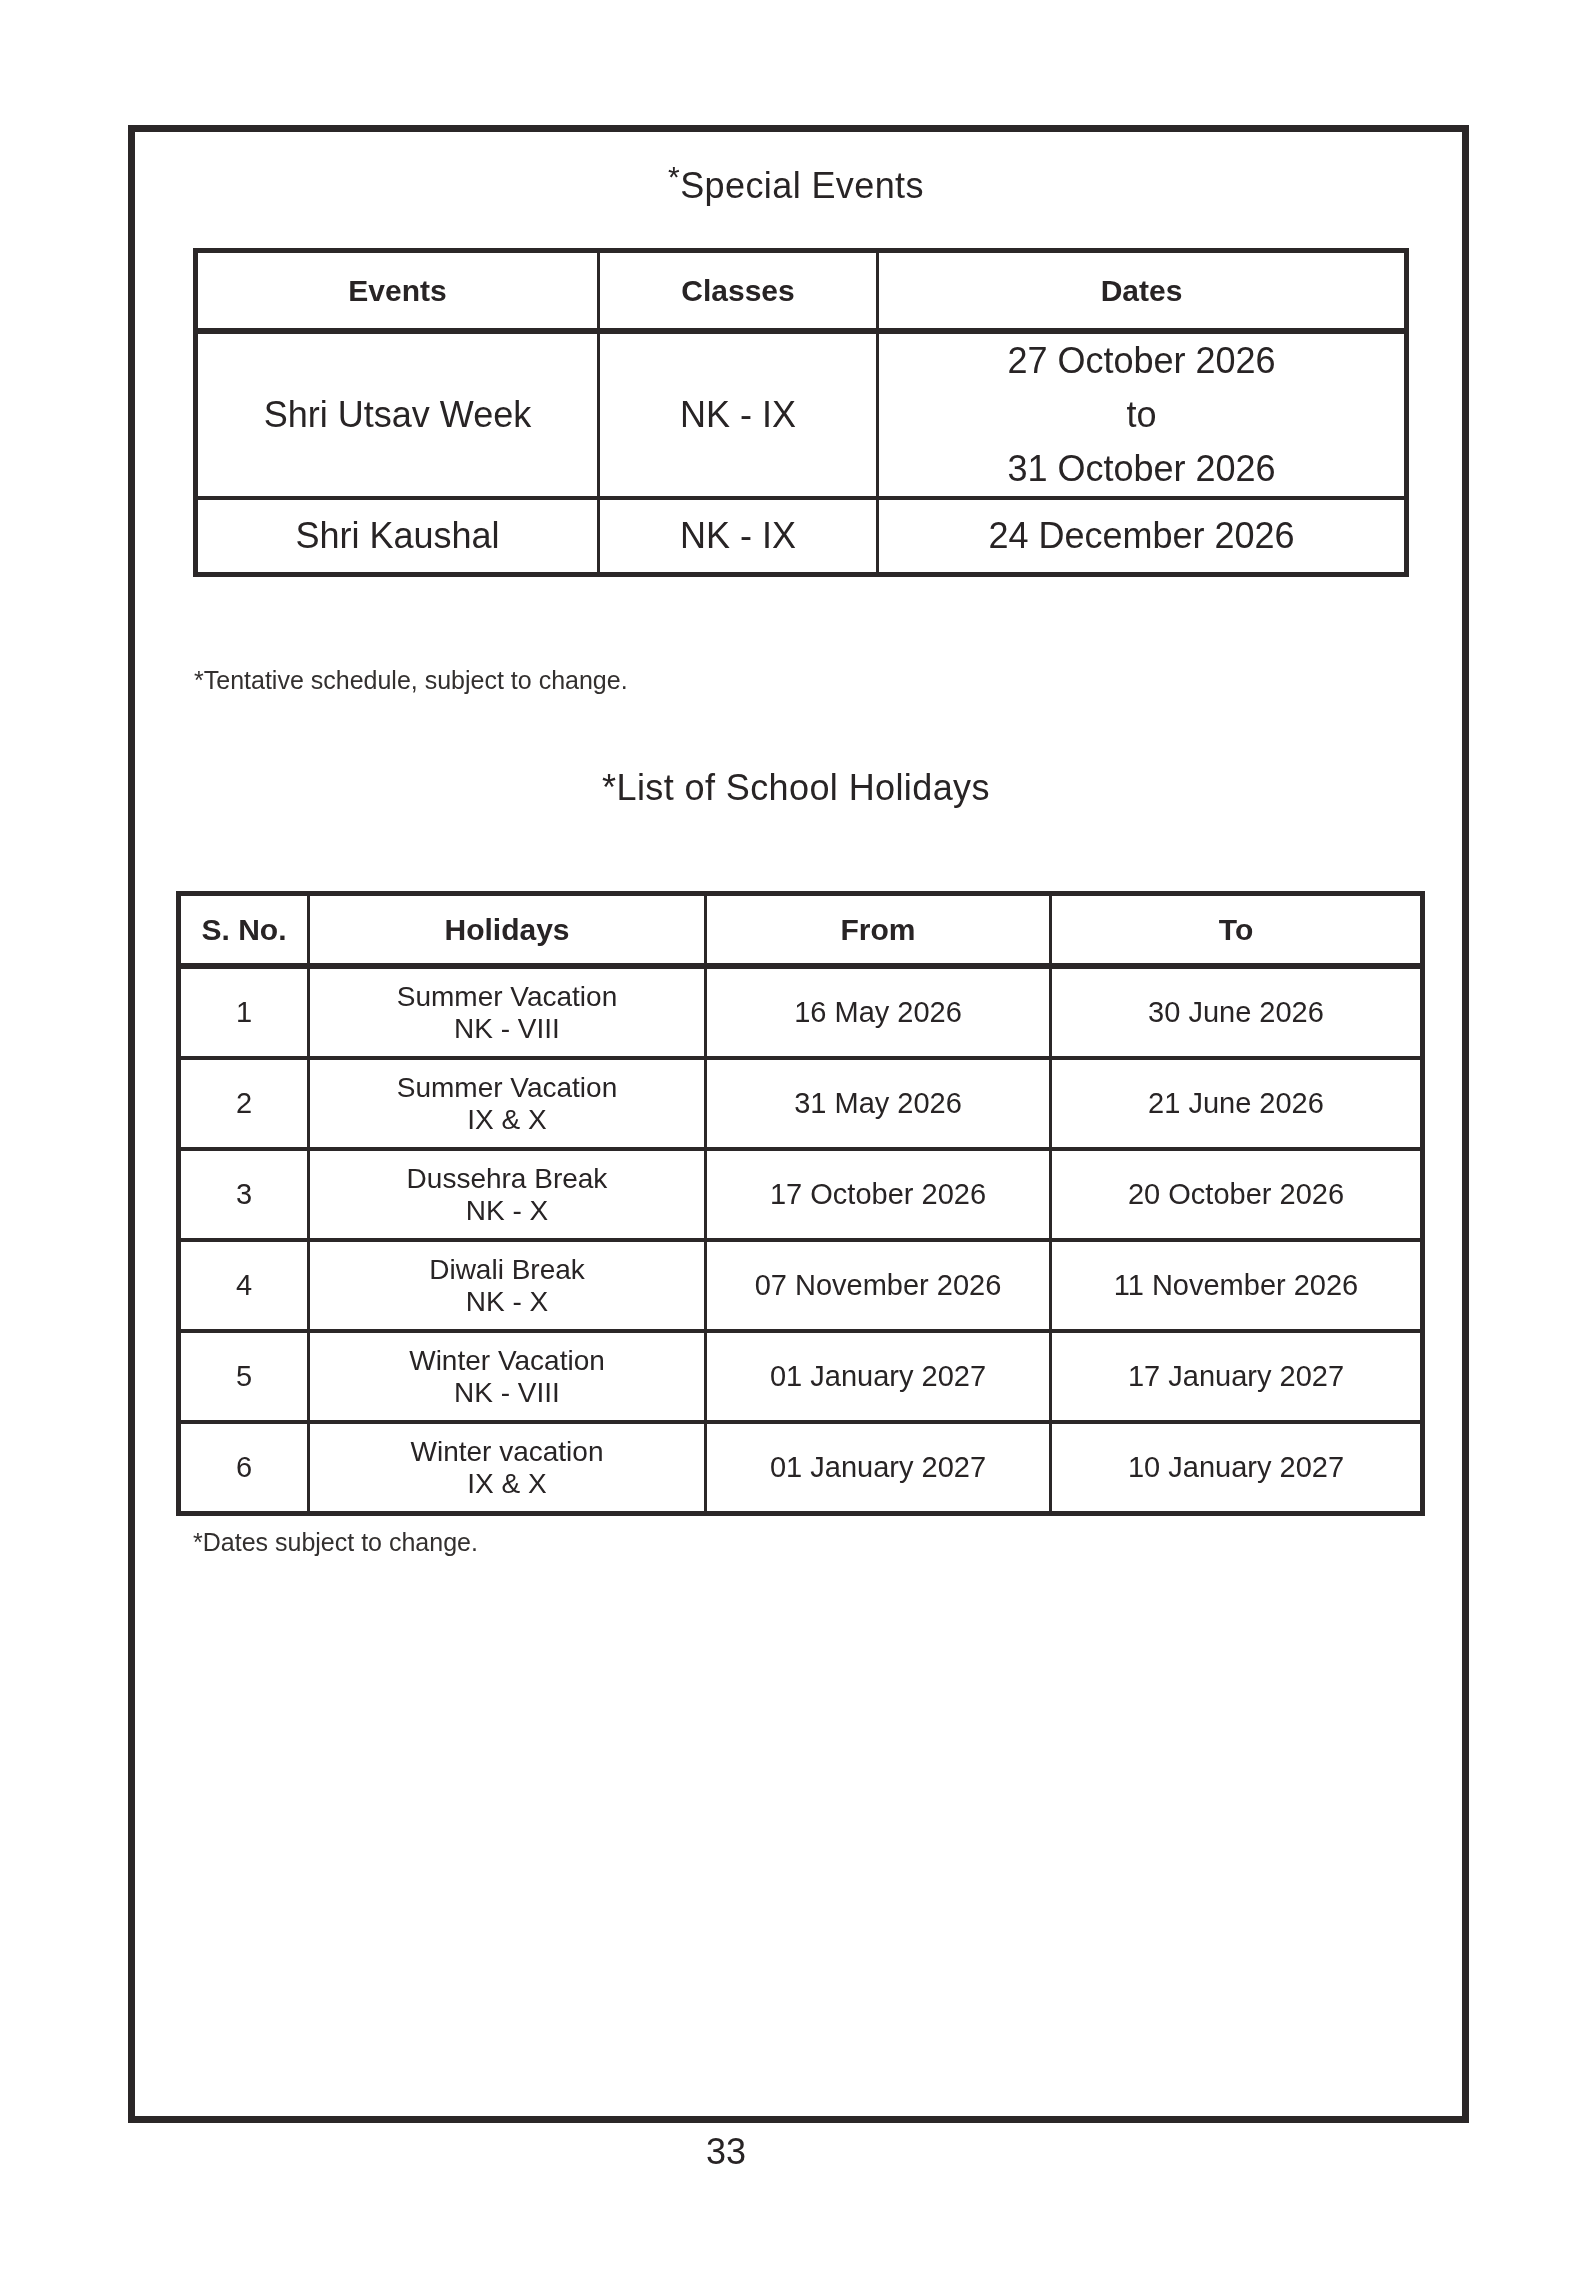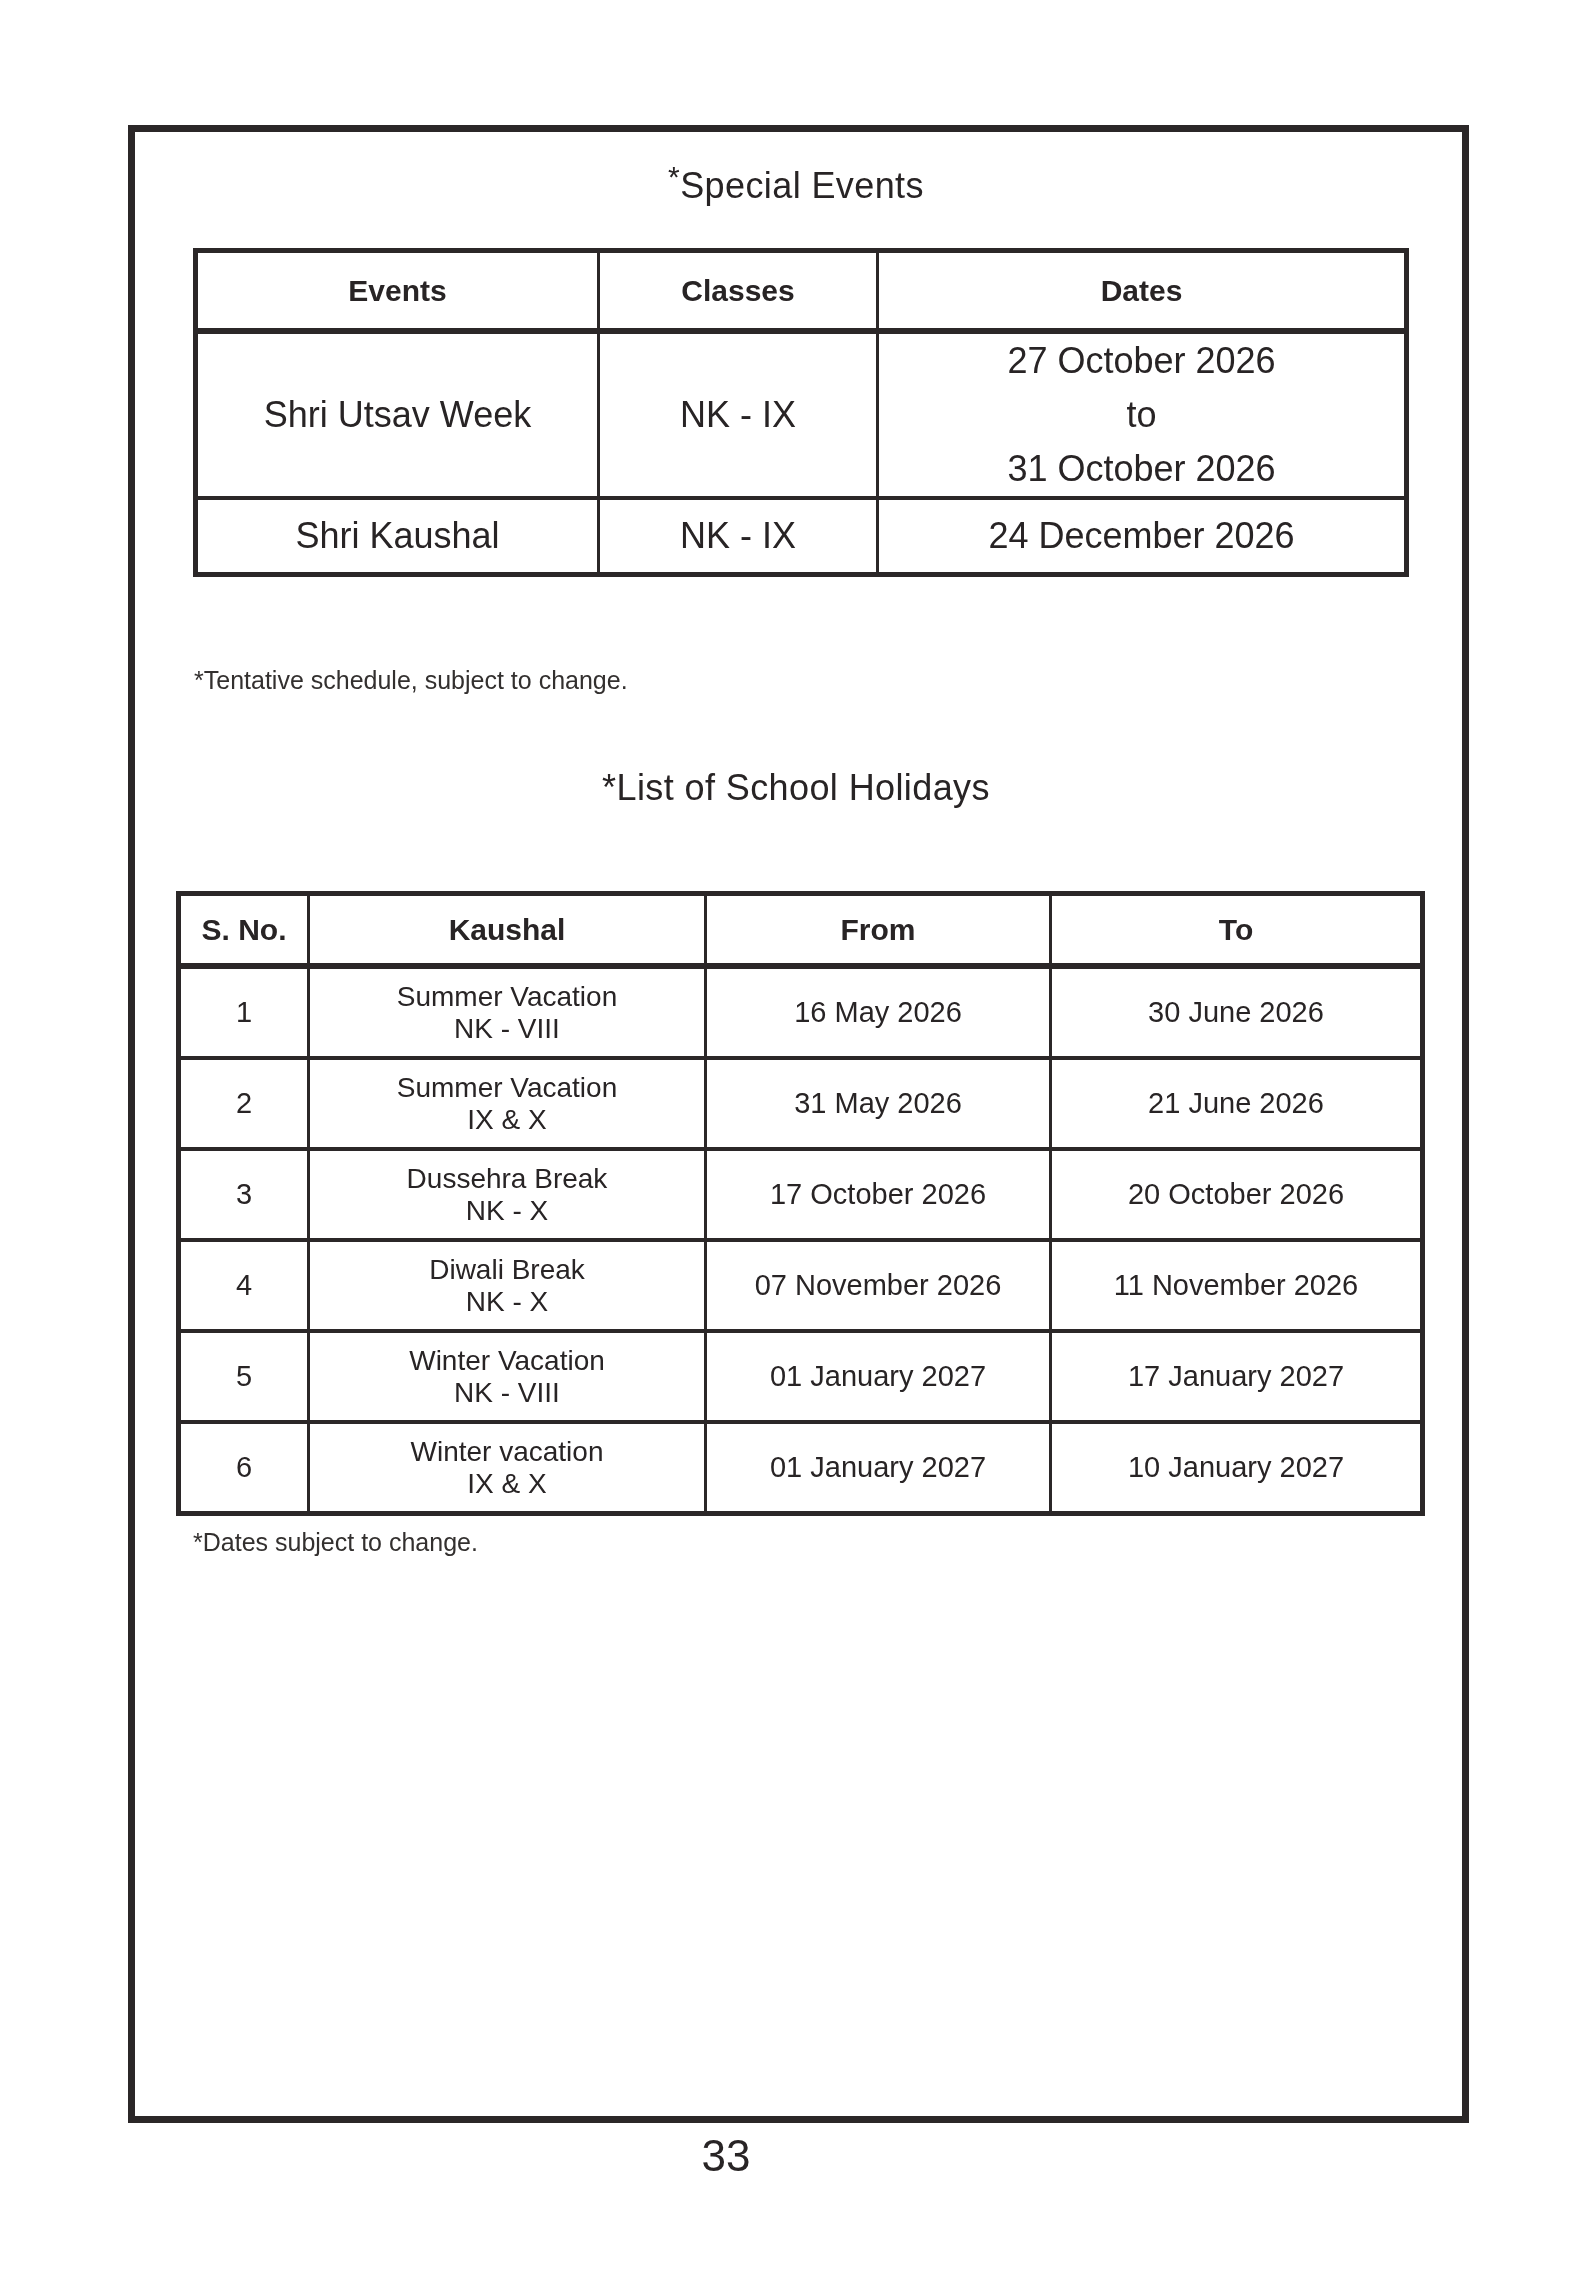--- a/index.html
+++ b/index.html
@@ -40,21 +40,21 @@
   #t2 thead th { font-size:30px; height:67px; }
   #t2 td { font-size:29px; height:87px; }
   #t2 .hol { font-size:28px; line-height:1.12; }
 
   .fn { position:absolute; font-size:25px; color:#33302f; }
   #fn1 { left:194px; top:666px; }
   #fn2 { left:193px; top:1528px; }
 
   .pageno {
     position:absolute; left:0; width:1452px; top:2131px;
-    text-align:center; font-size:44px;
+    text-align:center; font-size:36px;
   }
 </style>
 </head>
 <body>
 
 <div class="page">
   <div class="frame"></div>
 
   <div class="title" id="title1">
     <span class="star">*</span><span>Special Events</span>
@@ -100,21 +100,21 @@
   <table id="t2">
     <colgroup>
         <col style="width:130px">
         <col style="width:397px">
         <col style="width:345px">
         <col style="width:372px">
       </colgroup>
     <thead>
       <tr>
         <th>S. No.</th>
-        <th>Kaushal</th>
+        <th>Holidays</th>
         <th>From</th>
         <th>To</th>
       </tr>
     </thead>
     <tbody>
       <tr>
         <td>1</td>
         <td class="hol">
           <div>Summer Vacation</div>
           <div>NK - VIII</div>

